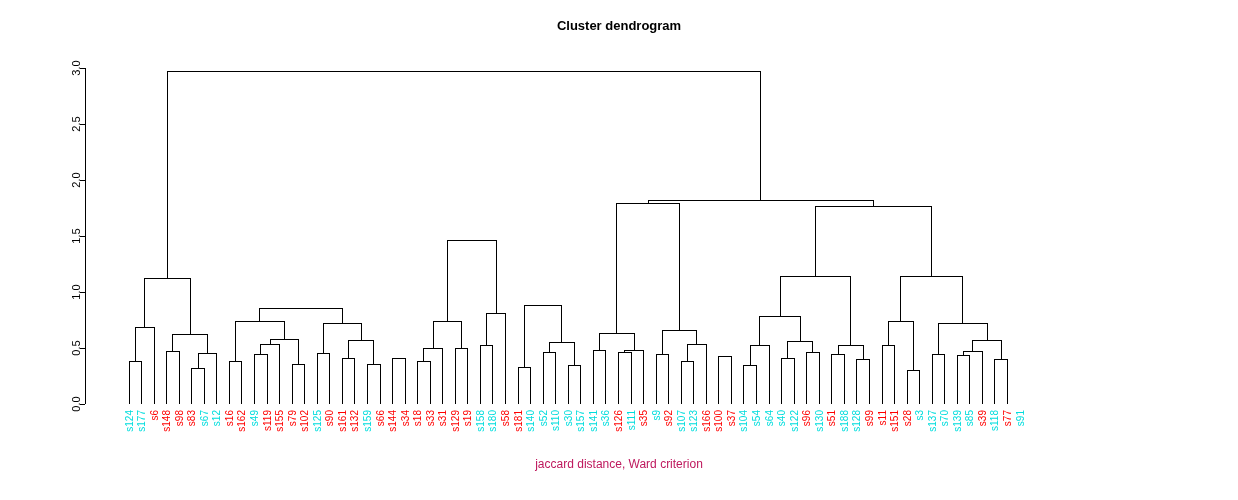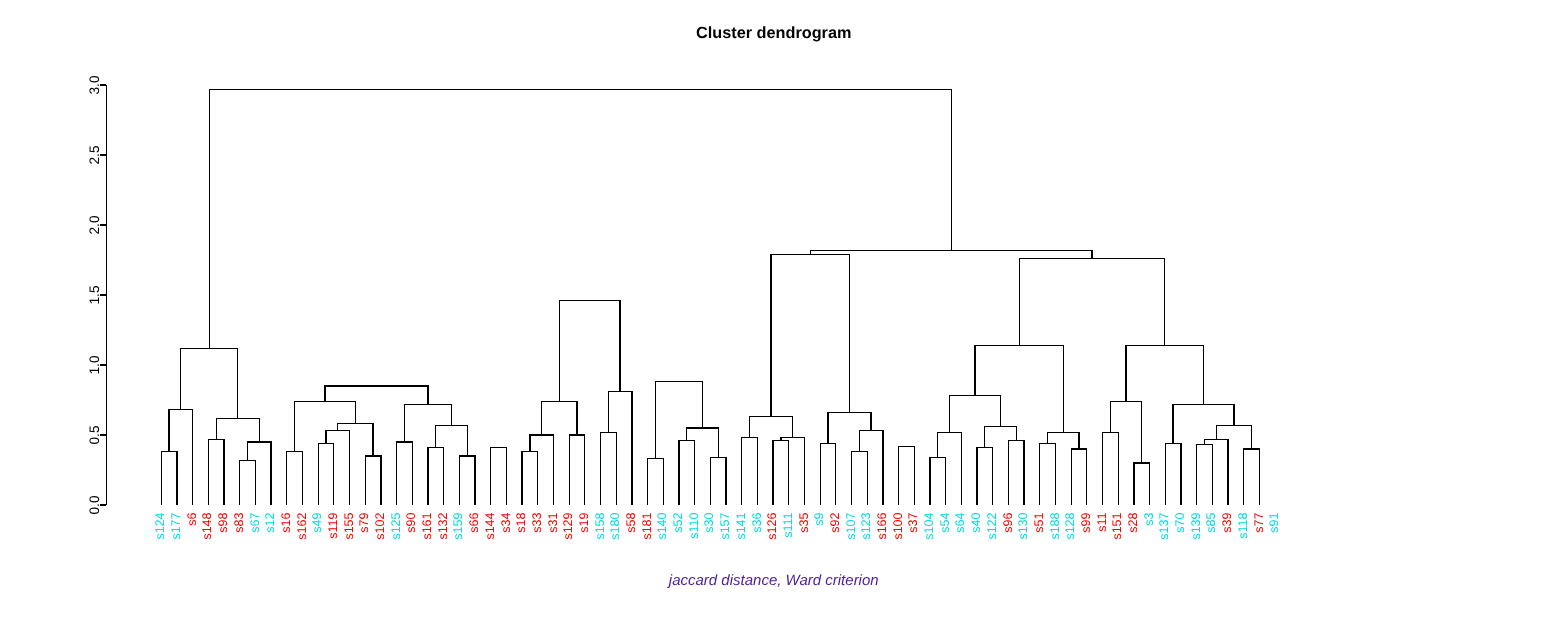--- a/index.html
+++ b/index.html
@@ -4,21 +4,21 @@
 <style>
   html,body{margin:0;padding:0;background:#ffffff;}
   body{width:1238px;height:500px;font-family:"Liberation Sans",sans-serif;overflow:hidden;}
   #plot{position:relative;width:1238px;height:500px;background:#fff;}
   #title{
     position:absolute;left:0;top:18px;width:1238px;text-align:center;
     font-size:13px;font-weight:bold;color:#000;letter-spacing:0px;
   }
   #xcaption{
     position:absolute;left:0;top:457px;width:1238px;text-align:center;
-    font-size:12px;color:#4c1d95;font-style:italic;
+    font-size:12px;color:#be185d;
   }
   svg{position:absolute;left:0;top:0;}
   .tick-label{
     font-family:"Liberation Sans",sans-serif;font-size:11px;fill:#000;
   }
   .leaf-label{
     font-family:"Liberation Sans",sans-serif;font-size:10px;
   }
 </style>
 </head>

